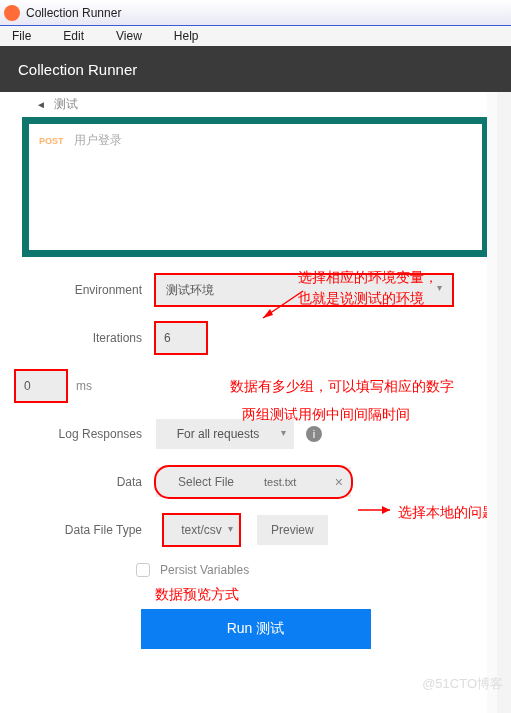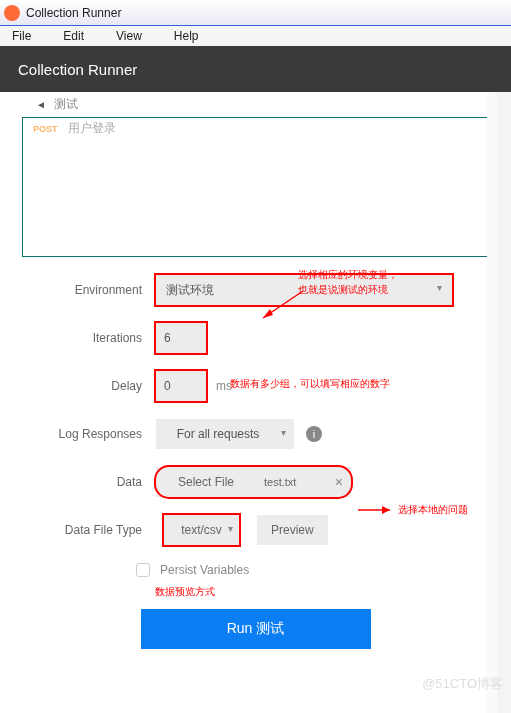--- a/index.html
+++ b/index.html
@@ -12,21 +12,21 @@
 .menubar { height: 20px; background: #f5f5f5; display: flex; align-items: center; padding: 0 4px; font-size: 12px; color: #222; gap: 16px; }
 .menubar span { padding: 2px 8px; cursor: default; }
 
 .header { height: 46px; background: #3a3a3a; color: #fff; display: flex; align-items: center; padding: 0 18px; font-size: 15px; }
 
 .content { background: #fff; padding: 0 16px; position: relative; height: calc(713px - 26px - 20px - 46px); }
 
 .breadcrumb { display: flex; align-items: center; font-size: 12px; color: #888; padding: 4px 20px; }
 .breadcrumb .arrow { font-size: 10px; margin-right: 8px; color: #555; }
 
-.req-box { border: 1px solid #0f766e; height: 140px; margin: 0 6px 8px 6px; padding: 0 10px; }
+.req-box { border: 7px solid #0f766e; height: 140px; margin: 0 6px 8px 6px; padding: 6px 10px; }
 .req-box .method { color: #ffb36b; font-size: 9px; font-weight: bold; margin-right: 6px; }
 .req-box .req-name { color: #aaa; font-size: 12px; }
 
 .form { padding: 10px 0 0 0; }
 .row { display: flex; align-items: center; margin-bottom: 18px; position: relative; }
 .label { width: 140px; text-align: right; padding-right: 14px; font-size: 12px; color: #666; }
 .control { flex: 1; display: flex; align-items: center; gap: 6px; }
 
 .select-wide { width: 296px; height: 30px; background: #ececec; border: none; padding: 0 10px; font-size: 12px; color: #555; text-align: left; outline: 2px solid #f00; position: relative; }
 .select-wide::after { content: "▾"; position: absolute; right: 10px; color: #888; font-size: 10px; }
@@ -48,21 +48,21 @@
 .type-sel { height: 30px; width: 75px; background: #ececec; border: none; padding: 0 8px; font-size: 12px; color: #666; outline: 2px solid #f00; position: relative; margin-left: 8px; }
 .type-sel::after { content: "▾"; position: absolute; right: 6px; color: #888; font-size: 10px; }
 
 .preview-btn { height: 30px; padding: 0 14px; background: #ececec; border: none; font-size: 12px; color: #666; margin-left: 12px; }
 
 .checkbox-row { display: flex; align-items: center; margin-left: 108px; font-size: 12px; color: #888; padding-left: 12px; }
 .checkbox { width: 14px; height: 14px; border: 1px solid #ccc; border-radius: 3px; margin-right: 10px; }
 
 .run-btn { background: #0b7ef3; color: #fff; border: none; height: 40px; width: 230px; font-size: 14px; margin: 32px auto 0; display: block; }
 
-.annot { position: absolute; color: #f00; font-size: 10px; line-height: 1.5; pointer-events: none; }
+.annot { position: absolute; color: #f00; font-size: 14px; line-height: 1.5; pointer-events: none; }
 .arrow-svg { position: absolute; pointer-events: none; }
 
 .watermark { position: absolute; right: 8px; bottom: 20px; color: #ddd; font-size: 13px; }
 
 .scrollbar-right { position: absolute; right: 0; top: 92px; bottom: 0; width: 14px; background: #f4f4f4; }
 .scrollbar-main { position: absolute; right: 14px; top: 92px; bottom: 0; width: 10px; background: #fafafa; }
 </style>
 </head>
 <body>
 
@@ -104,21 +104,20 @@
     </div>
 
     <div class="row">
       <div class="label">Iterations</div>
       <div class="control">
         <input class="input-sm" value="6" style="">
       </div>
     </div>
 
     <div class="row">
-      <div class="label">Delay</div>
       <div class="control">
         <input class="input-sm" value="0" style="">
         <span class="ms">ms</span>
       </div>
     </div>
 
     <div class="row">
       <div class="label">Log Responses</div>
       <div class="control">
         <button class="select-sm" style="width:138px;"><span>For all requests</span></button>
@@ -160,20 +159,21 @@
     <div>也就是说测试的环境</div>
   </div>
   <svg class="arrow-svg" style="left:258px; top:196px;" width="50" height="36">
     <line x1="45" y1="3" x2="5" y2="30" stroke="#f00" stroke-width="1.5"></line>
     <polygon points="5,30 12,21 15,27" fill="#f00"></polygon>
   </svg>
 
   <div class="annot" style="left:230px; top:284px;">数据有多少组，可以填写相应的数字</div>
 
   <div class="annot" style="left:242px; top:312px;">
+    <div>两组测试用例中间间隔时间</div>
   </div>
 
   <div class="annot" style="left:398px; top:410px;">选择本地的问题</div>
   <svg class="arrow-svg" style="left:358px; top:410px;" width="40" height="16">
     <line x1="0" y1="8" x2="32" y2="8" stroke="#f00" stroke-width="1.5"></line>
     <polygon points="32,8 24,4 24,12" fill="#f00"></polygon>
   </svg>
 
   <div class="annot" style="left:155px; top:492px;">数据预览方式</div>
 

